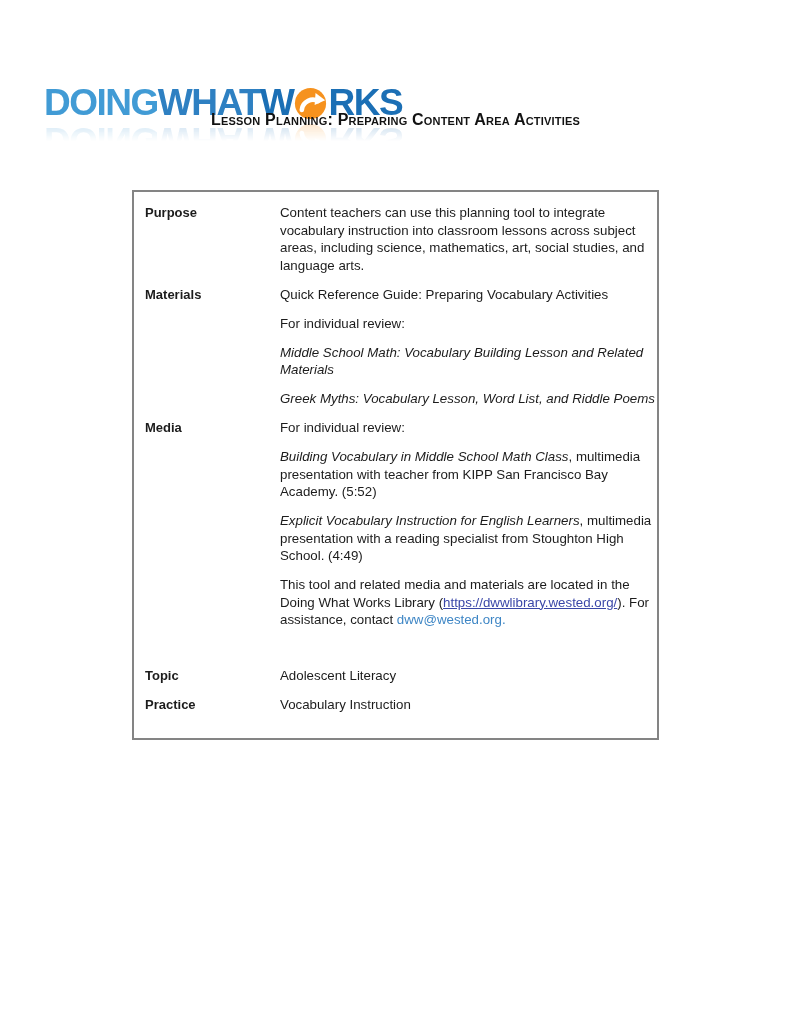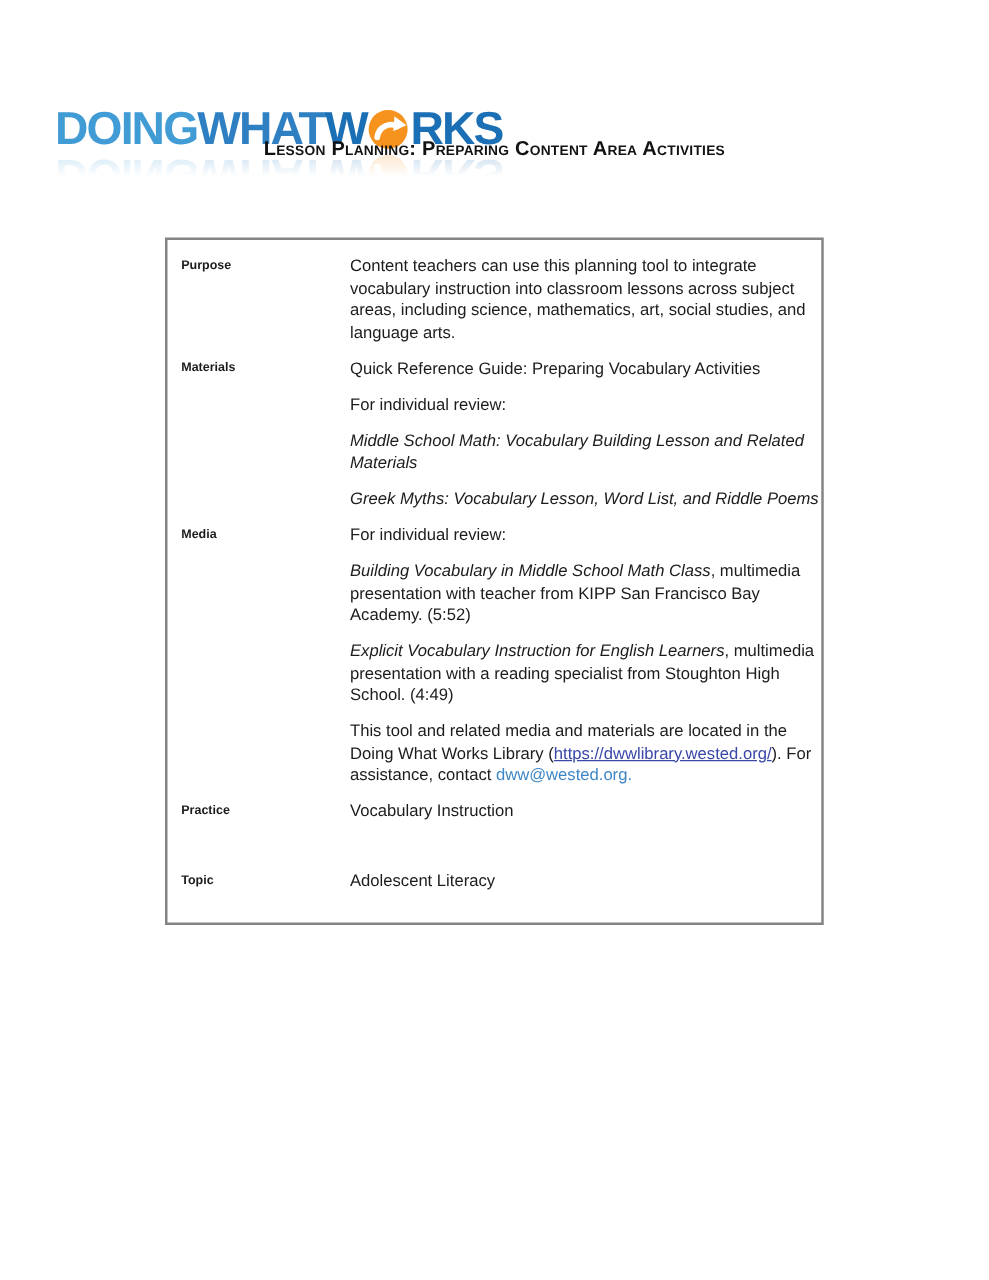--- a/index.html
+++ b/index.html
@@ -19,21 +19,21 @@
 
   
   .title{position:absolute;top:111px;left:0;width:100%;margin:0;text-align:center;
     font-size:16px;font-weight:700;font-variant:small-caps;letter-spacing:.2px;color:#121212;}
 
   
   .doc-table{position:absolute;left:132px;top:190px;width:527px;box-sizing:border-box;
     border:2px solid var(--border-gray,#848484);background:#fff;padding:12px 4px 13px 11px;}
   .trow{display:flex;}
   .trow.gap-before{margin-top:27px;}
-  .tlabel{flex:0 0 135px;width:135px;font-weight:700;font-size:10px;line-height:17.5px;}
+  .tlabel{flex:0 0 135px;width:135px;font-weight:700;font-size:13px;line-height:17.5px;}
   .tcontent{flex:1;min-width:0;}
   .para{margin:0 0 11.5px 0;font-size:13.3px;line-height:17.5px;white-space:pre;}
   .it{font-style:italic;}
   a.url-link{color:var(--link-url,#3A47A8);text-decoration:underline;cursor:pointer;}
   a.email-link{color:var(--link-email,#3E86C5);text-decoration:none;cursor:pointer;}
 </style>
 </head>
 <body>
 
 <div class="page">
@@ -99,27 +99,27 @@
 presentation with teacher from KIPP San Francisco Bay
 Academy. (5:52)</span></p>
           <p class="para"><span class="it">Explicit Vocabulary Instruction for English Learners</span><span class="rg">, multimedia
 presentation with a reading specialist from Stoughton High
 School. (4:49)</span></p>
           <p class="para"><span class="rg">This tool and related media and materials are located in the
 Doing What Works Library (</span><a class="url-link" href="#">https://dwwlibrary.wested.org/</a><span class="rg">). For
 assistance, contact </span><a class="email-link" href="#">dww@wested.org.</a></p>
         </div>
       </div>
+      <div class="trow gap-before">
+        <div class="tlabel">Topic</div>
+        <div class="tcontent">
+          <p class="para"><span class="rg">Adolescent Literacy</span></p>
+        </div>
+      </div>
       <div class="trow">
         <div class="tlabel">Practice</div>
         <div class="tcontent">
           <p class="para"><span class="rg">Vocabulary Instruction</span></p>
-        </div>
-      </div>
-      <div class="trow gap-before">
-        <div class="tlabel">Topic</div>
-        <div class="tcontent">
-          <p class="para"><span class="rg">Adolescent Literacy</span></p>
         </div>
       </div>
     </div>
 
 </div>
 
 </body></html>

